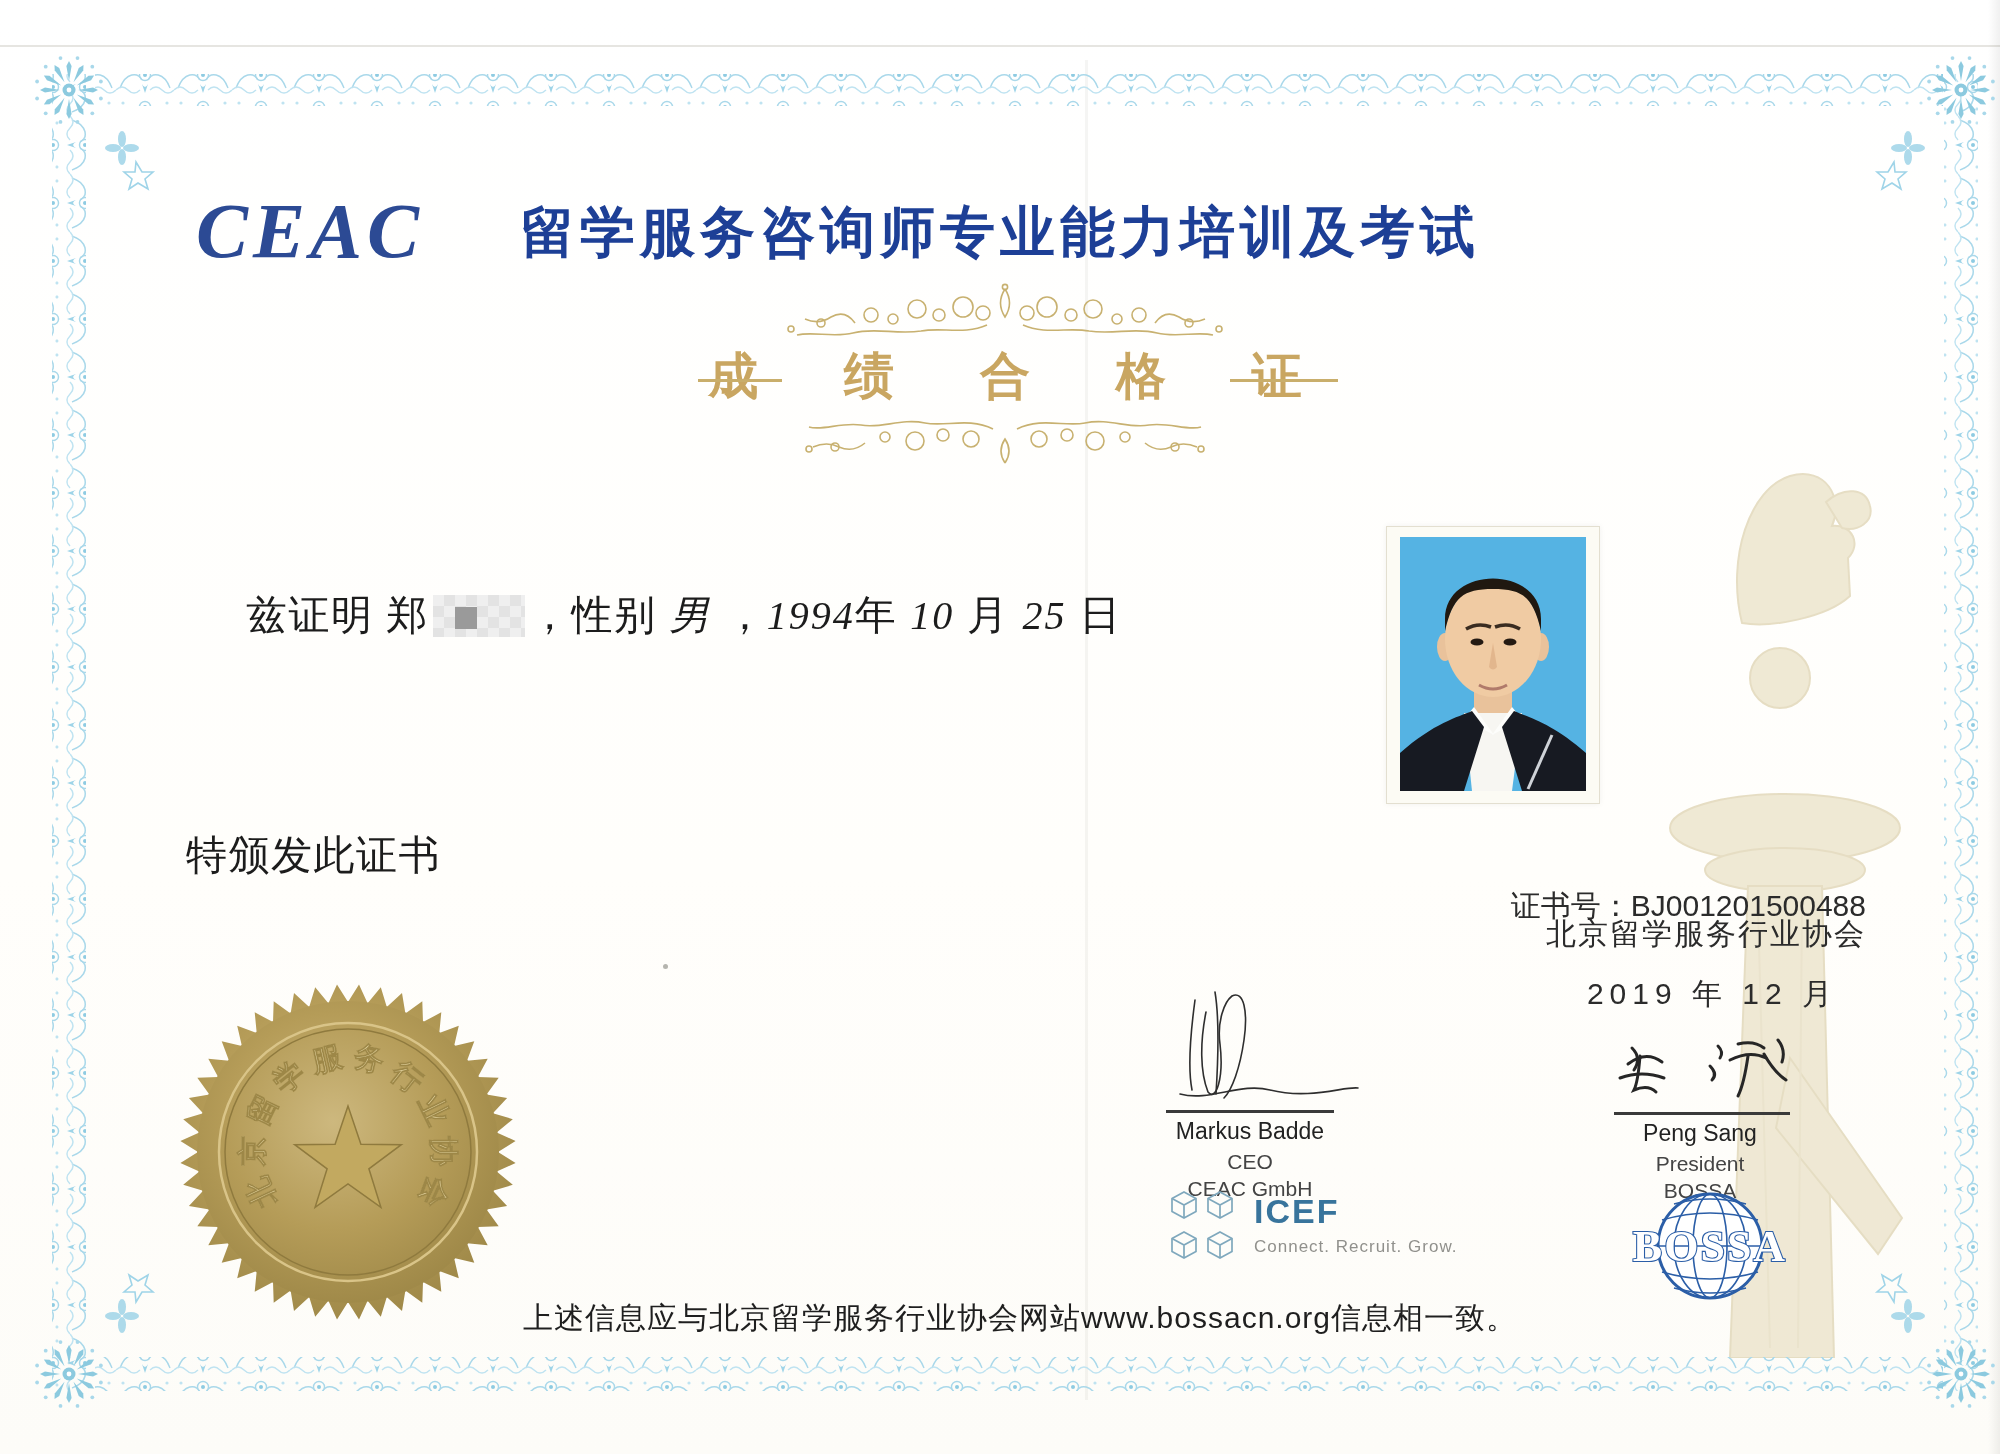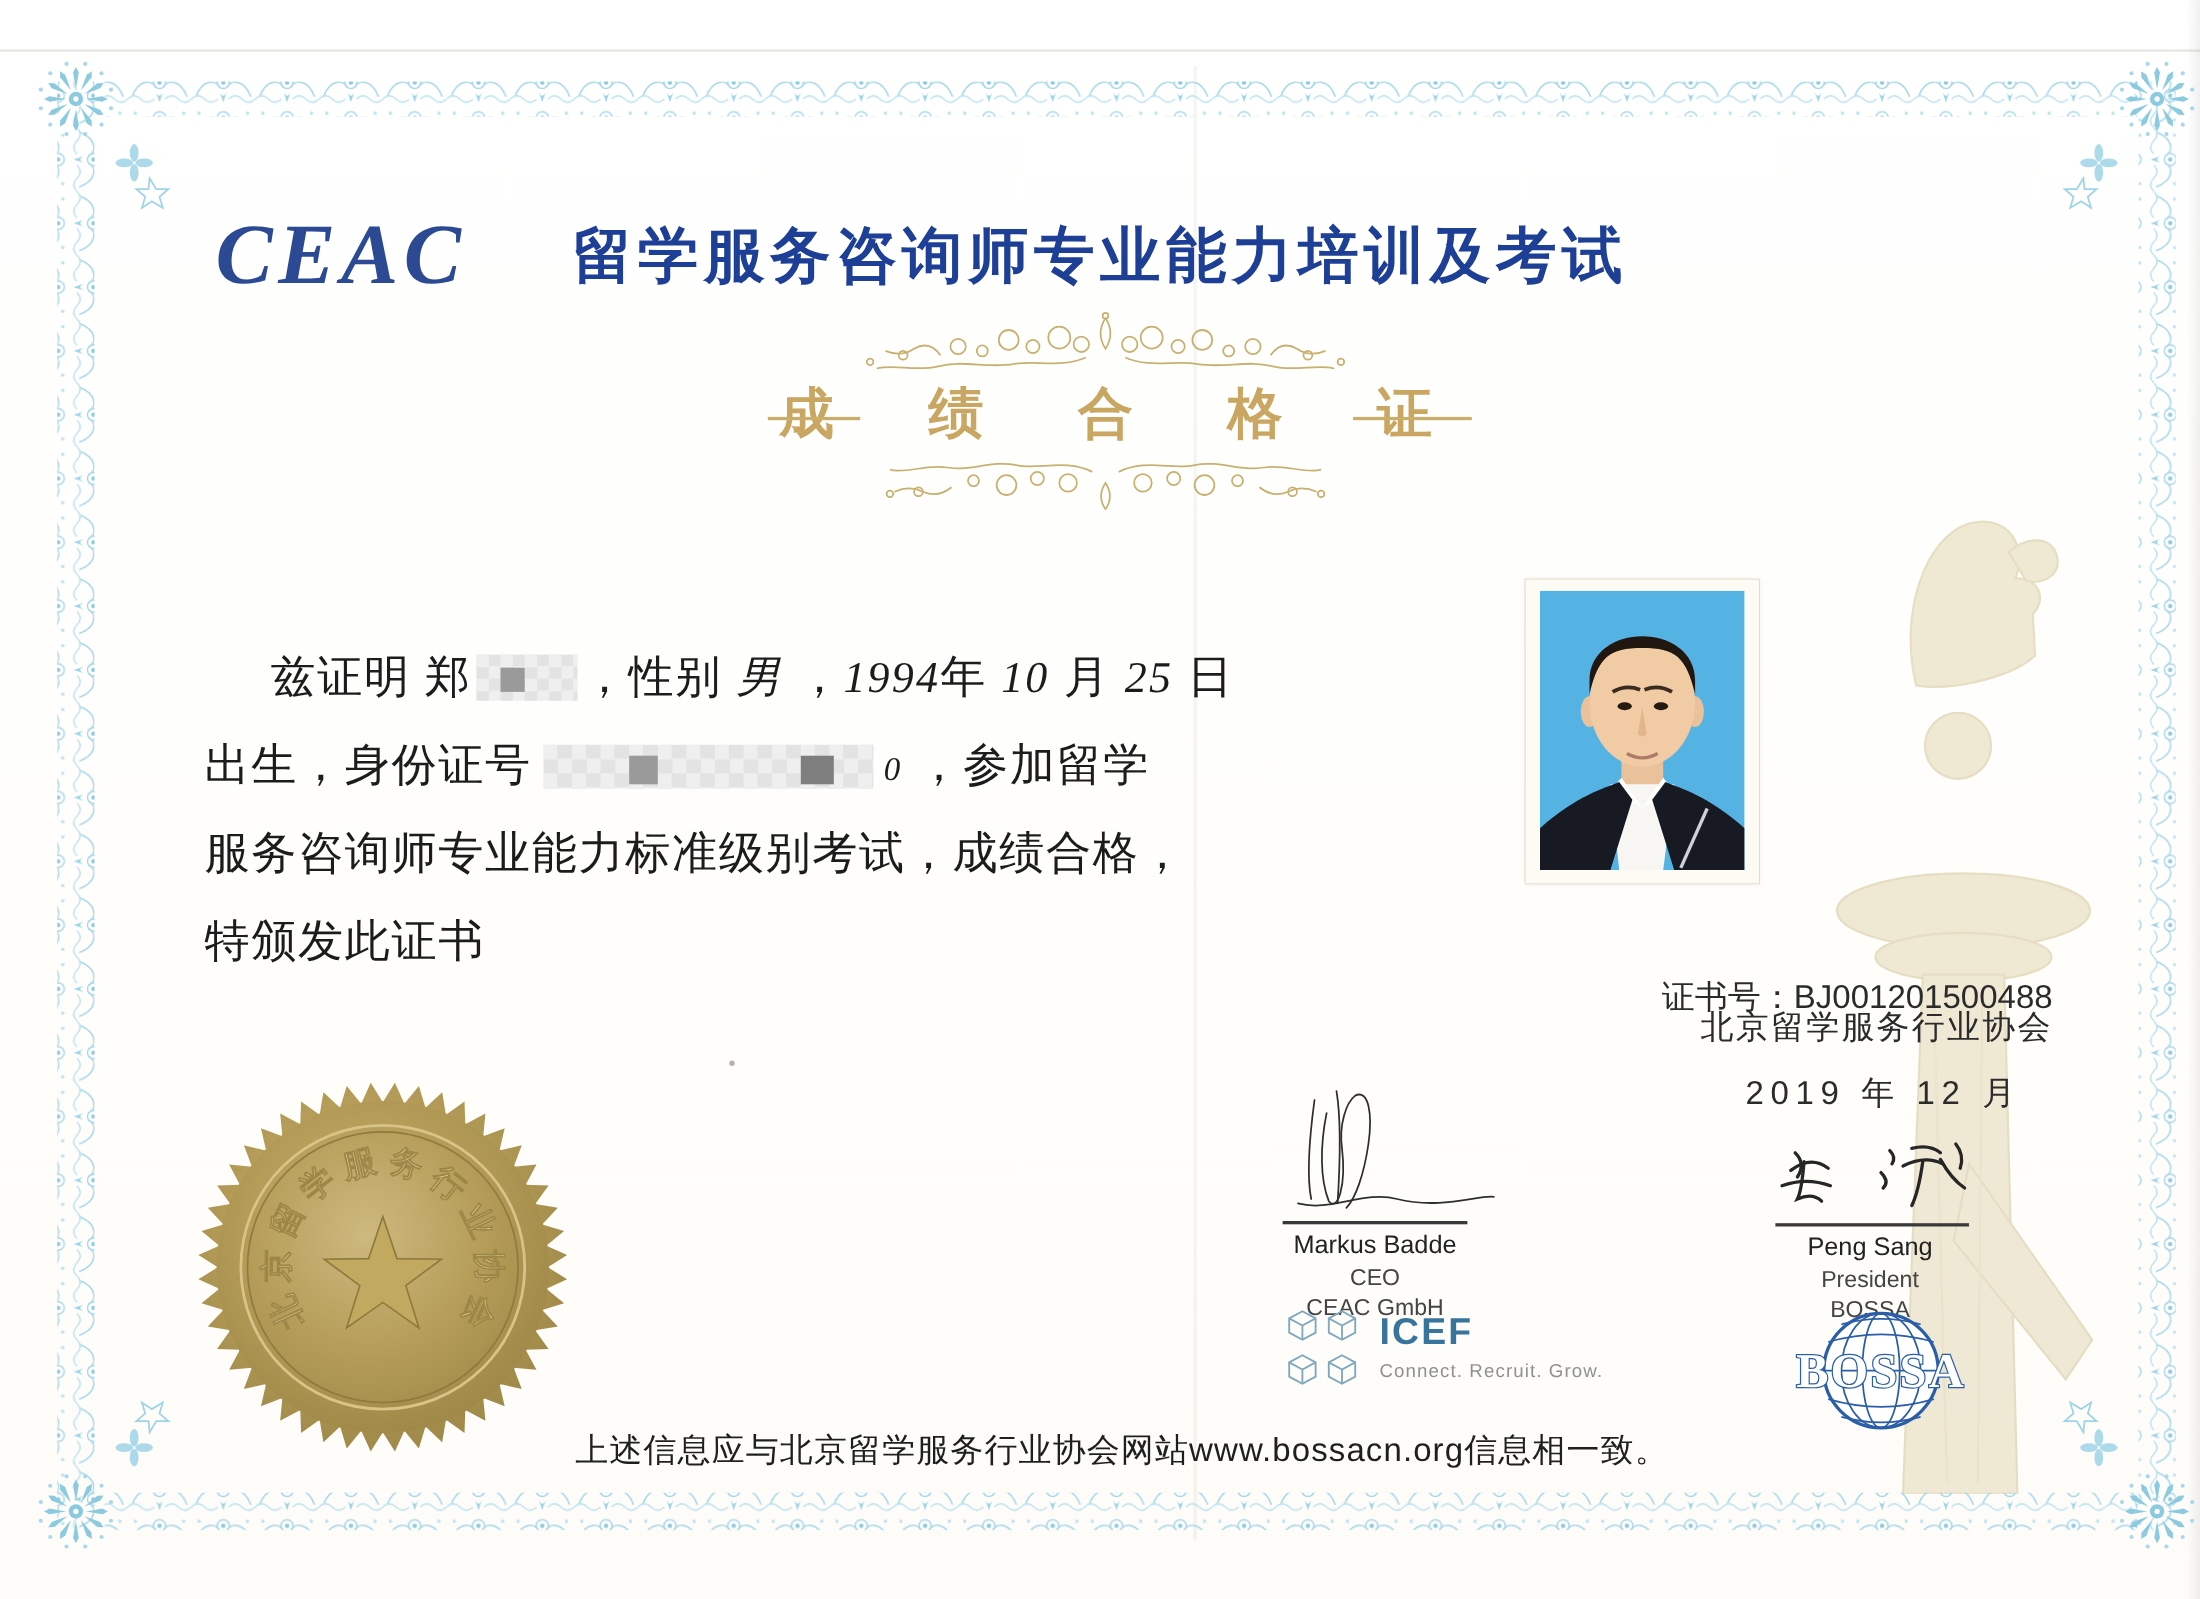--- a/index.html
+++ b/index.html
@@ -278,24 +278,20 @@
             <circle cx="44" cy="36" r="3"></circle>
         </g>
         <use href="#flbhalf" transform="translate(480,0) scale(-1,1)"></use>
       </g>
     </svg>
   </div>
 
   <div class="abs body-line bl1 z2">
     <span>兹证明 郑</span><span class="redact redact-name"><i style="left:22px;top:12px;width:22px;height:22px;"></i></span><span>，</span><span>性别</span>&nbsp;<span class="hand">男</span>&nbsp;<span>，</span><span class="hand">1994</span><span>年</span>&nbsp;<span class="hand">10</span>&nbsp;<span>月</span>&nbsp;<span class="hand">25</span>&nbsp;<span>日</span>
   </div>
-  <div class="abs body-line bl2 z2">
-    <span>出生，身份证号</span><span class="redact redact-id"><i style="left:78px;top:10px;width:26px;height:26px;"></i><i style="left:234px;top:10px;width:30px;height:26px;background:#7e7e7e;"></i></span><span class="hand-small">0</span>&nbsp;<span>，参加留学</span>
-  </div>
-  <div class="abs body-line bl3 z2">服务咨询师专业能力标准级别考试，成绩合格，</div>
   <div class="abs body-line bl4 z2">特颁发此证书</div>
 
   <div class="abs photo-card z2">
     <svg width="186" height="254" viewBox="0 0 186 254">
       <rect x="0" y="0" width="186" height="254" fill="#55b3e3"></rect>
       <rect x="74" y="148" width="38" height="42" fill="#e9c29b"></rect>
       <ellipse cx="45" cy="110" rx="8" ry="14" fill="#e9c29b"></ellipse>
       <ellipse cx="141" cy="110" rx="8" ry="14" fill="#e9c29b"></ellipse>
       <ellipse cx="93" cy="102" rx="48" ry="58" fill="#f0cba3"></ellipse>
       <path d="M45,82 C45,28 141,28 141,82 L141,94 C133,60 123,52 93,52 C63,52 53,60 45,94 Z" fill="#201810"></path>

